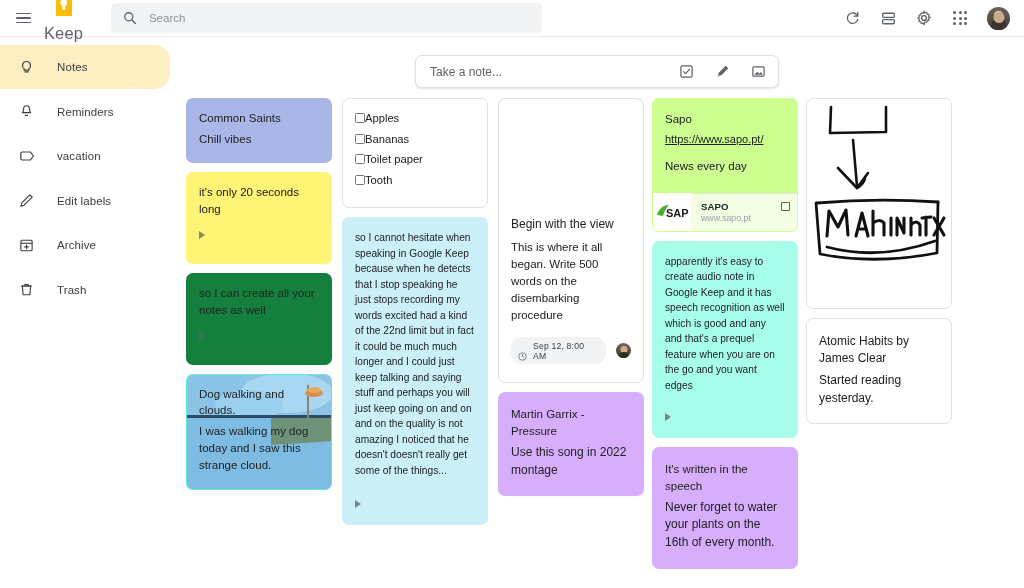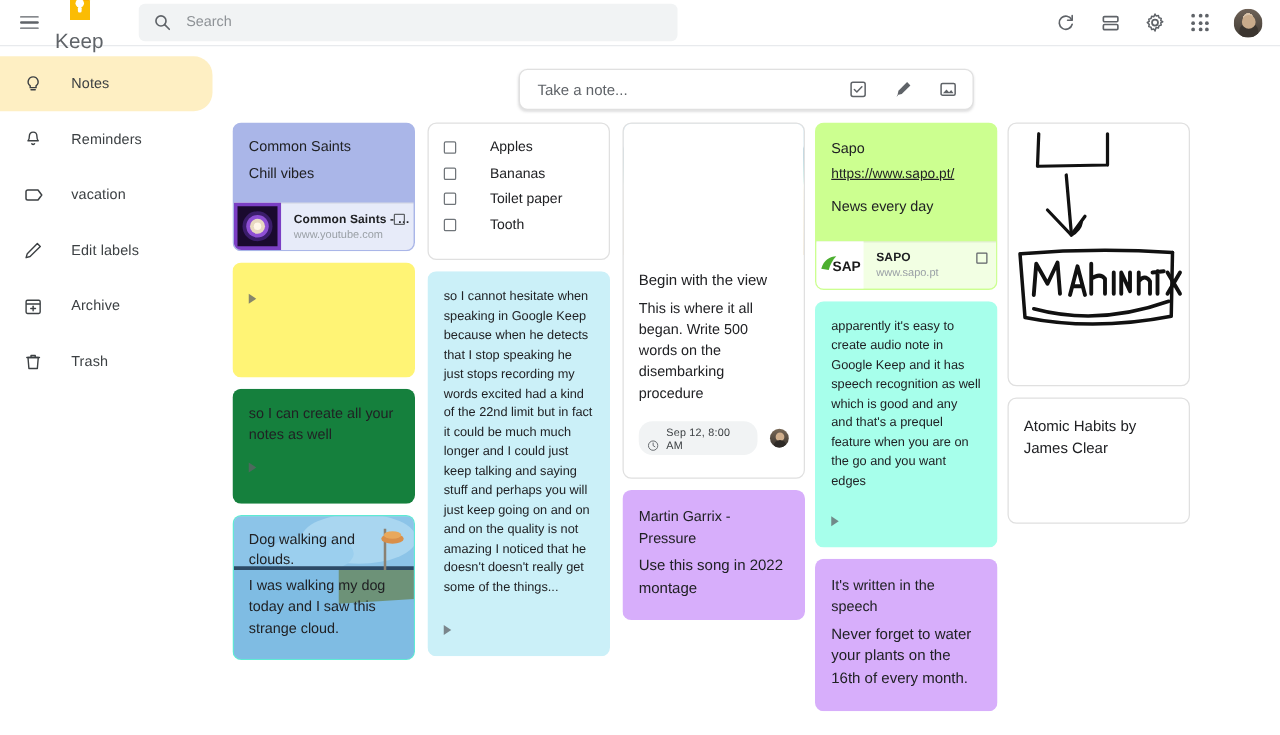--- a/index.html
+++ b/index.html
@@ -105,21 +105,21 @@
     cursor: pointer;
   }
   .note.plain { border-color: #e0e0e0; background: #fff; }
   .note-pad { padding: 11px 12px 13px 12px; }
   .note-title { font-size: 11.5px; font-weight: 500; line-height: 1.45; color: #202124; margin-bottom: 4px; }
   .note-body { font-size: 11.5px; line-height: 1.48; color: #202124; white-space: pre-wrap; }
   .note-body.small { font-size: 10.2px; line-height: 1.52; }
   .audio-arrow { margin-top: 13px; width: 0;height:0;border-left: 6px solid #5f6368; border-top:4px solid transparent;border-bottom:4px solid transparent; opacity:.75;}
 
   
-  .check-row { display: flex; align-items: center; gap: 27px; margin-bottom: 8.5px; }
+  .check-row { display: flex; align-items: center; gap: 0; margin-bottom: 8.5px; }
   .check-box { width: 10px; height: 10px; border: 1.3px solid #70757a; border-radius: 1.5px; flex:none;}
   .check-label { font-size: 11.2px; color: #202124; }
 
   
   .link-chip {
     display: flex; align-items: center; gap: 0;
     background: rgba(255,255,255,.72);
     border-top: 1px solid rgba(0,0,0,.07);
     height: 38px; position: relative;
   }
@@ -332,41 +332,25 @@
 
     <div class="notes">
 
       <div class="col col-0">
 
         <div class="note" style="background:#aab6e8">
           <div class="note-pad" style="padding-bottom:14px">
             <div class="note-title">Common Saints</div>
             <div class="note-body">Chill vibes</div>
           </div>
-          <div class="link-chip">
-            <div class="chip-thumb">
-              <svg width="38" height="38" viewBox="0 0 38 38">
-                <rect width="38" height="38" fill="#7b3fc4"></rect>
-                <rect x="3" y="3" width="32" height="32" fill="#1a0a2e"></rect>
-                <circle cx="19" cy="19" r="12" fill="#3b1d6b"></circle>
-                <circle cx="19" cy="19" r="9" fill="#8e4fd4"></circle>
-                <circle cx="19" cy="19" r="6" fill="#e8d9c0"></circle>
-                <circle cx="19" cy="19" r="3" fill="#fff7e8"></circle>
-              </svg>
-            </div>
-            <div class="chip-text">
-              <div class="chip-title">Common Saints - …</div>
-              <div class="chip-url">www.youtube.com</div>
-            </div>
-            <span class="chip-ext"></span>
-          </div>
         </div>
 
         <div class="note" style="background:#fff475;min-height:92px">
           <div class="note-pad">
+            <div class="note-body">it's only 20 seconds long</div>
             <div class="audio-arrow"></div>
           </div>
         </div>
 
         <div class="note" style="background:#15803d;min-height:92px">
           <div class="note-pad">
             <div class="note-body">so I can create all your notes as well</div>
             <div class="audio-arrow"></div>
           </div>
         </div>
@@ -521,19 +505,20 @@
               <path d="M104 136 L104 119 M104 126 Q109 120 113 126 L113 136"></path>
               <path d="M119 118 L119 136 M115 119 L124 118"></path>
               <path d="M127 119 L137 136 M137 119 L127 136"></path>
             </g>
           </svg>
         </div>
 
         <div class="note plain" style="min-height:101px">
           <div class="note-pad" style="padding:14px 12px 16px">
             <div class="note-title" style="font-weight:400;font-size:12px">Atomic Habits by James Clear</div>
+            <div class="note-body" style="font-size:12px">Started reading yesterday.</div>
           </div>
         </div>
       </div>
 
     </div>
   </div>
 </div>
 
 </body></html>

